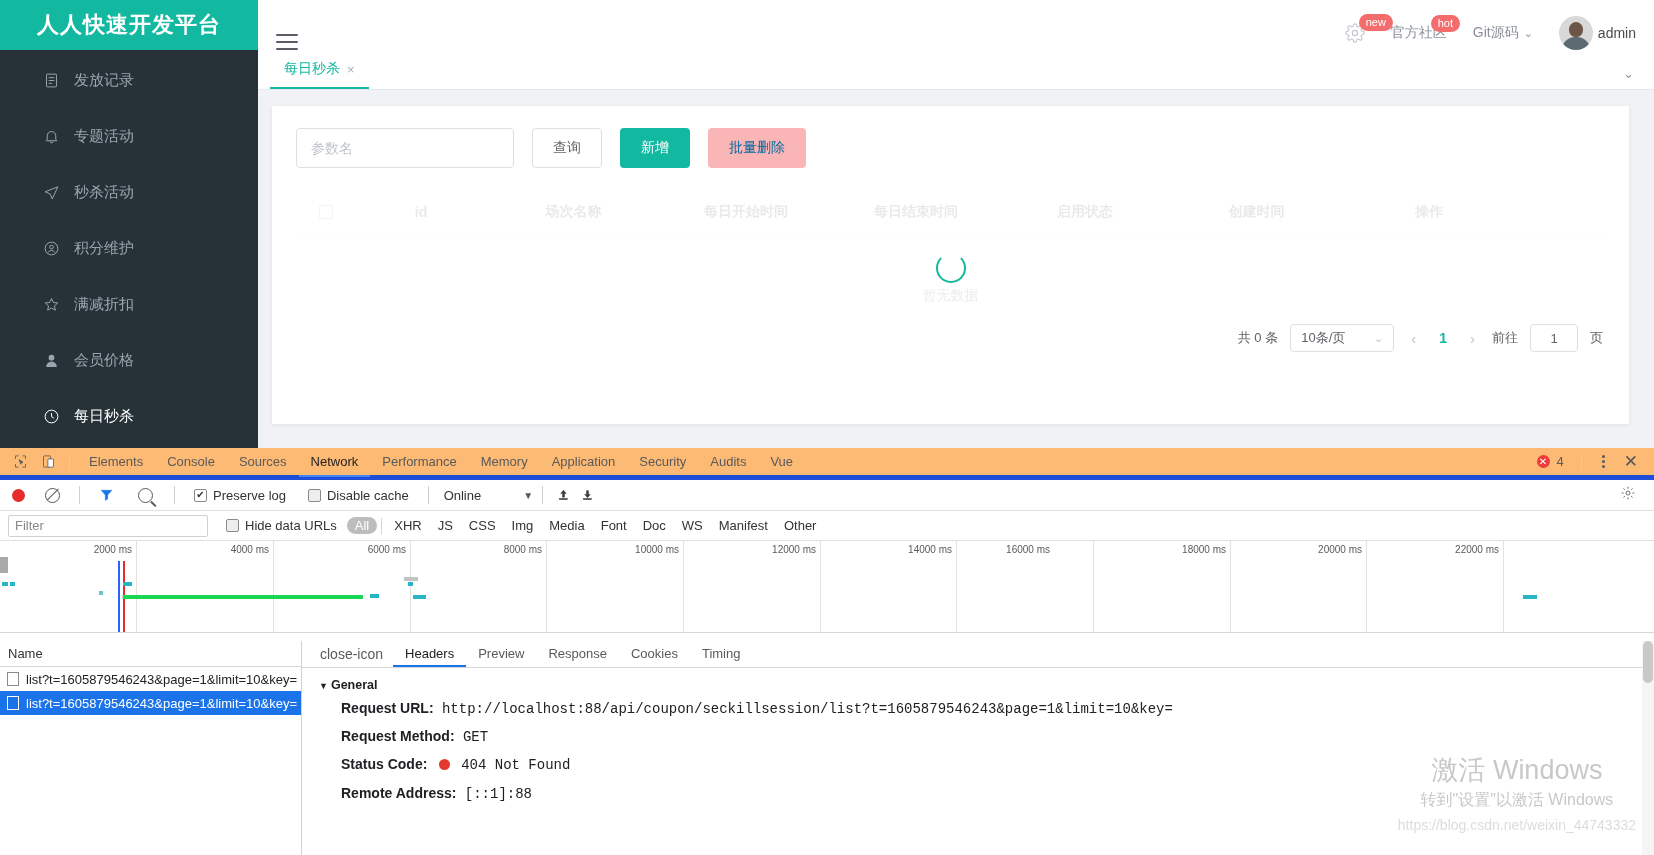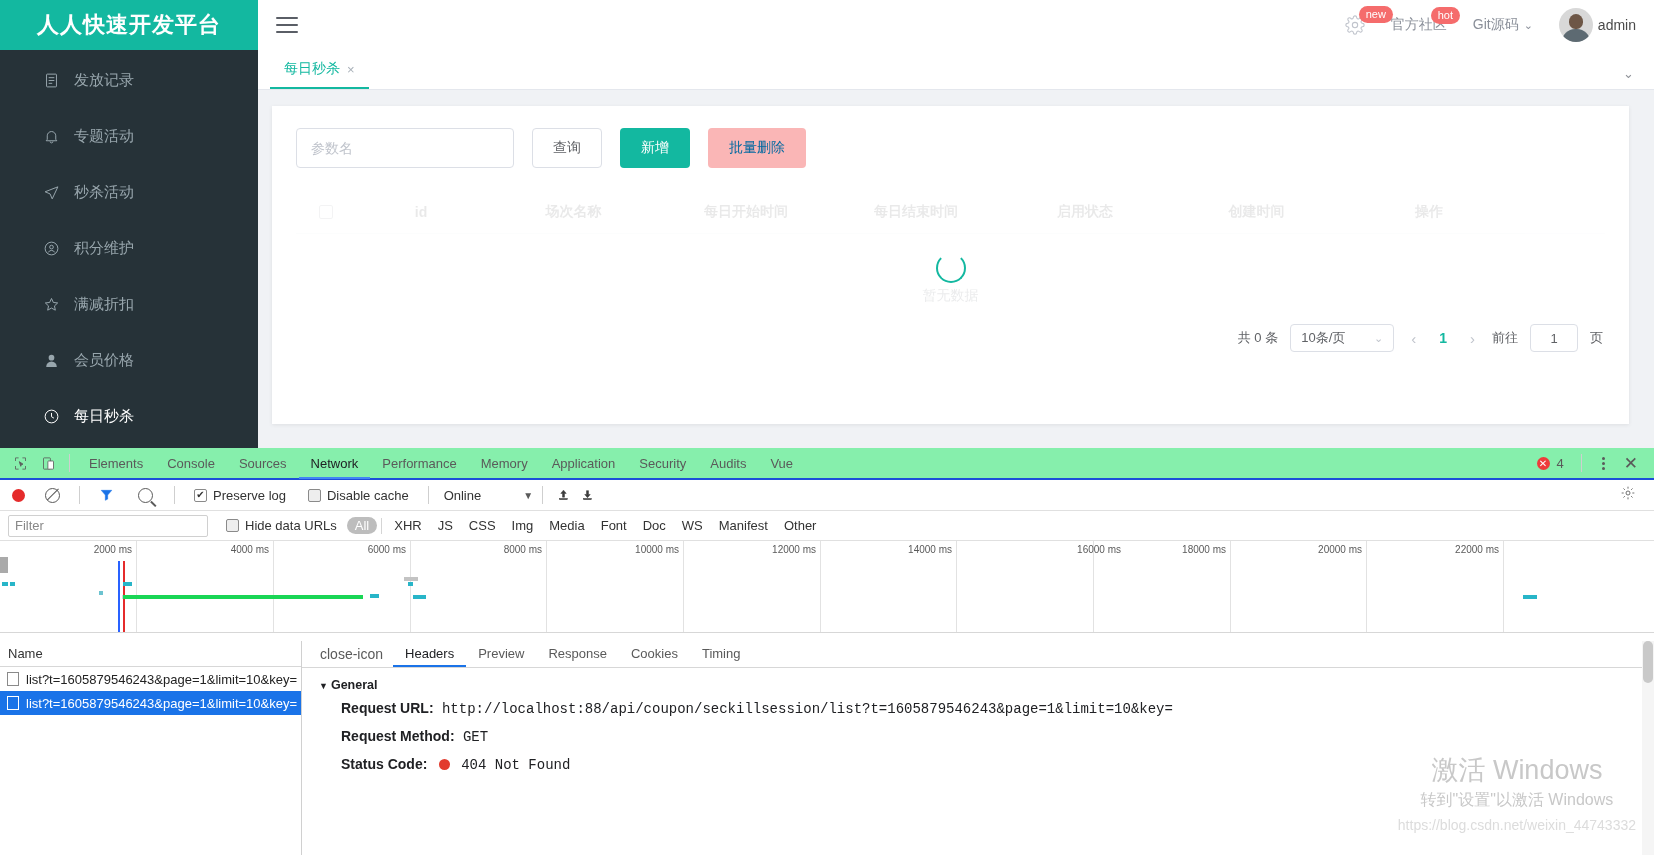--- a/index.html
+++ b/index.html
@@ -16,21 +16,21 @@
   .sidebar { position: absolute; left: 0; top: 0; width: 258px; height: 448px; background: #263238; }
   .logo { height: 50px; background: #13b8a0; color: #fff; display: flex; align-items: center; justify-content: center;
           font-size: 22px; font-weight: bold; letter-spacing: 1px; }
   .menu { padding-top: 2px; }
   .menu-item { height: 56px; display: flex; align-items: center; padding-left: 42px; color: #98a6ad; font-size: 15px; gap: 14px; cursor: pointer; }
   .menu-item.active { color: #fff; }
   .menu-item .mi-icon { width: 18px; height: 18px; display: inline-flex; align-items: center; justify-content: center; }
   .menu-item svg { width: 17px; height: 17px; stroke: currentColor; fill: none; stroke-width: 1.4; }
 
   .topbar { position: absolute; left: 258px; top: 0; right: 0; height: 50px; background: #fff;
-            display: flex; align-items: center; padding: 0 18px; }
+            display: flex; align-items: flex-end; padding: 0 18px; }
   .hamburger { width: 22px; height: 16px; display: flex; flex-direction: column; justify-content: space-between; cursor: pointer; }
   .hamburger i { display: block; height: 2px; background: #5a5e66; border-radius: 1px; }
   .topbar-right { margin-left: auto; display: flex; align-items: center; gap: 26px; color: #8a8f99; font-size: 14px; }
   .tb-item { position: relative; display: flex; align-items: center; gap: 5px; cursor: pointer; }
   .badge { position: absolute; top: -9px; left: 14px; background: #f56c6c; color: #fff; font-size: 11px;
            line-height: 16px; height: 17px; padding: 0 7px; border-radius: 9px; }
   .gear { width: 20px; height: 20px; stroke: #c0c4cc; fill: none; stroke-width: 1.3; }
   .caret { font-size: 11px; }
   .avatar { width: 34px; height: 34px; border-radius: 50%; overflow: hidden; background: #d8d8d8; position: relative; }
   .avatar .head { position: absolute; left: 50%; top: 6px; transform: translateX(-50%); width: 14px; height: 15px;
@@ -73,21 +73,21 @@
   .pg-select { height: 28px; width: 104px; border: 1px solid #dcdfe6; border-radius: 4px; display: flex;
                align-items: center; justify-content: space-between; padding: 0 10px; font-size: 13px; color: #606266; cursor: pointer; }
   .pg-arrow { color: #c0c4cc; font-size: 15px; padding: 0 5px; cursor: pointer; }
   .pg-num { color: #13b8a0; font-weight: bold; font-size: 14px; padding: 0 6px; cursor: pointer; }
   .pg-jump-input { width: 48px; height: 28px; border: 1px solid #dcdfe6; border-radius: 4px; text-align: center;
                    font-size: 13px; color: #606266; outline: none; font-family: inherit; }
 
   
   .devtools { position: absolute; left: 0; top: 448px; width: 1654px; height: 407px; background: #fff;
               font-family: "Liberation Sans", "DejaVu Sans", sans-serif; }
-  .dt-tabbar { height: 32px; background: #86efac; border-bottom: 2px solid #1d4ed8; display: flex; align-items: center; padding-left: 6px; }
+  .dt-tabbar { height: 32px; background: #fdba74; border-bottom: 5px solid #1d4ed8; display: flex; align-items: center; padding-left: 6px; }
   .dt-icon-btn { width: 28px; height: 26px; display: flex; align-items: center; justify-content: center; cursor: pointer; }
   .dt-icon-btn svg { width: 15px; height: 15px; stroke: #5a5a5a; fill: none; stroke-width: 1.3; }
   .vsep { width: 1px; height: 18px; background: #cfcfcf; margin: 0 7px; }
   .dt-tab { font-size: 13px; color: #5a5a5a; padding: 0 12px; height: 31px; line-height: 31px; cursor: pointer; }
   .dt-tab.active { color: #202124; border-bottom: 2px solid #4285f4; }
   .dt-tabbar-right { margin-left: auto; display: flex; align-items: center; padding-right: 10px; gap: 4px; }
   .err-dot { width: 13px; height: 13px; border-radius: 50%; background: #ee3b3b; color: #fff; font-size: 10px;
              display: flex; align-items: center; justify-content: center; }
   .err-count { font-size: 13px; color: #5a5a5a; margin-left: 3px; margin-right: 6px; }
   .kebab { display: flex; flex-direction: column; gap: 2px; padding: 0 9px; cursor: pointer; }
@@ -444,21 +444,21 @@
         <div class="ov-label" style="left:410px">6000 ms</div>
       <div class="ov-tick" style="left:546px"></div>
         <div class="ov-label" style="left:546px">8000 ms</div>
       <div class="ov-tick" style="left:683px"></div>
         <div class="ov-label" style="left:683px">10000 ms</div>
       <div class="ov-tick" style="left:820px"></div>
         <div class="ov-label" style="left:820px">12000 ms</div>
       <div class="ov-tick" style="left:956px"></div>
         <div class="ov-label" style="left:956px">14000 ms</div>
       <div class="ov-tick" style="left:1093px"></div>
-        <div class="ov-label" style="left:1125px">16000 ms</div>
+        <div class="ov-label" style="left:1054px">16000 ms</div>
       <div class="ov-tick" style="left:1230px"></div>
         <div class="ov-label" style="left:1230px">18000 ms</div>
       <div class="ov-tick" style="left:1366px"></div>
         <div class="ov-label" style="left:1366px">20000 ms</div>
       <div class="ov-tick" style="left:1503px"></div>
         <div class="ov-label" style="left:1503px">22000 ms</div>
 
       <div class="bar" style="left:2px;top:41px;width:6px;background:#28b5c8"></div>
       <div class="bar" style="left:10px;top:41px;width:5px;background:#28b5c8"></div>
       <div class="bar" style="left:99px;top:50px;width:4px;background:#6cc3d0"></div>
@@ -507,20 +507,24 @@
           </div>
           <div class="kv">
             <span class="k">Request Method:</span>
             <span class="v">GET</span>
           </div>
           <div class="kv">
             <span class="k">Status Code:</span>
             <span class="status-dot"></span>
             <span class="v">404 Not Found</span>
           </div>
+          <div class="kv">
+            <span class="k">Remote Address:</span>
+            <span class="v">[::1]:88</span>
+          </div>
         </div>
         <div class="scrollbar-v">
           <div class="thumb"></div>
         </div>
       </div>
     </div>
   </div>
 
   <div class="wm">
     <div class="wm1">激活 Windows</div>

